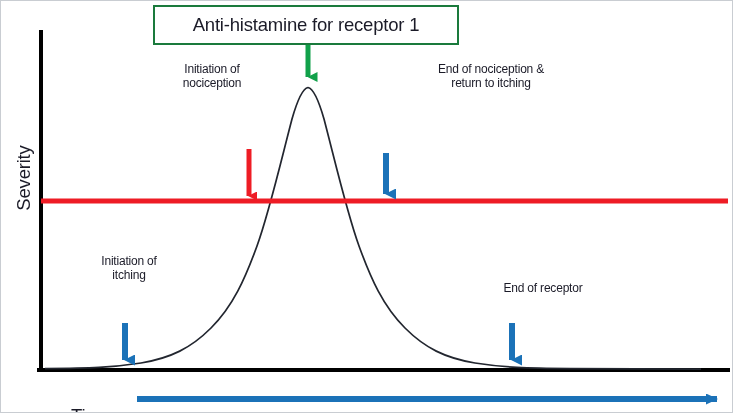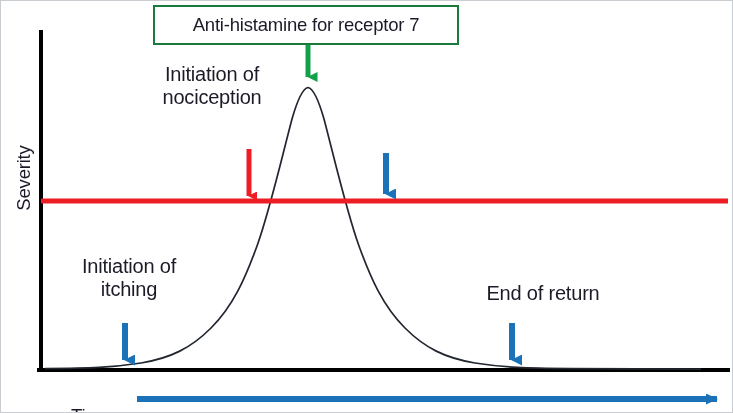--- a/index.html
+++ b/index.html
@@ -23,21 +23,21 @@
     position: absolute;
     left: 0;
     top: 0;
     width: 733px;
     height: 413px;
   }
   .fig-label {
     position: absolute;
     color: #1b1b28;
     font-family: "Liberation Sans", sans-serif;
-    font-size: 20px;
+    font-size: 12px;
     line-height: 1.15;
     text-align: center;
     white-space: pre-line;
     letter-spacing: -0.2px;
   }
   #callout-box {
     position: absolute;
     left: 152px;
     top: 4px;
     width: 306px;
@@ -144,28 +144,30 @@
     <line x1="307" y1="44" x2="307" y2="76" stroke="#11a14a" stroke-width="5" marker-end="url(#arrow-green)"></line>
 
     <line x1="124" y1="322" x2="124" y2="359" stroke="#1b72b8" stroke-width="6" marker-end="url(#arrow-blue)"></line>
 
     <line x1="511" y1="322" x2="511" y2="359" stroke="#1b72b8" stroke-width="6" marker-end="url(#arrow-blue)"></line>
 
     <line x1="136" y1="398" x2="716" y2="398" stroke="#1b72b8" stroke-width="6" marker-end="url(#arrow-blue-right)"></line>
   </svg>
 
   <div id="callout-box">
-    <span id="callout-text">Anti-histamine for receptor 7</span>
+    <span id="callout-text">Anti-histamine for receptor 1</span>
   </div>
 
   <div class="fig-label" id="label-init-noci">Initiation of
 nociception</div>
 
+  <div class="fig-label" id="label-end-noci">End of nociception &amp;
+return to itching</div>
 
   <div class="fig-label" id="label-init-itch">Initiation of
 itching</div>
 
-  <div class="fig-label" id="label-end-itch">End of return</div>
+  <div class="fig-label" id="label-end-itch">End of receptor</div>
 
   <div id="ylabel">Severity</div>
   <div id="xlabel">Time</div>
 
 </div>
 
 </body></html>

